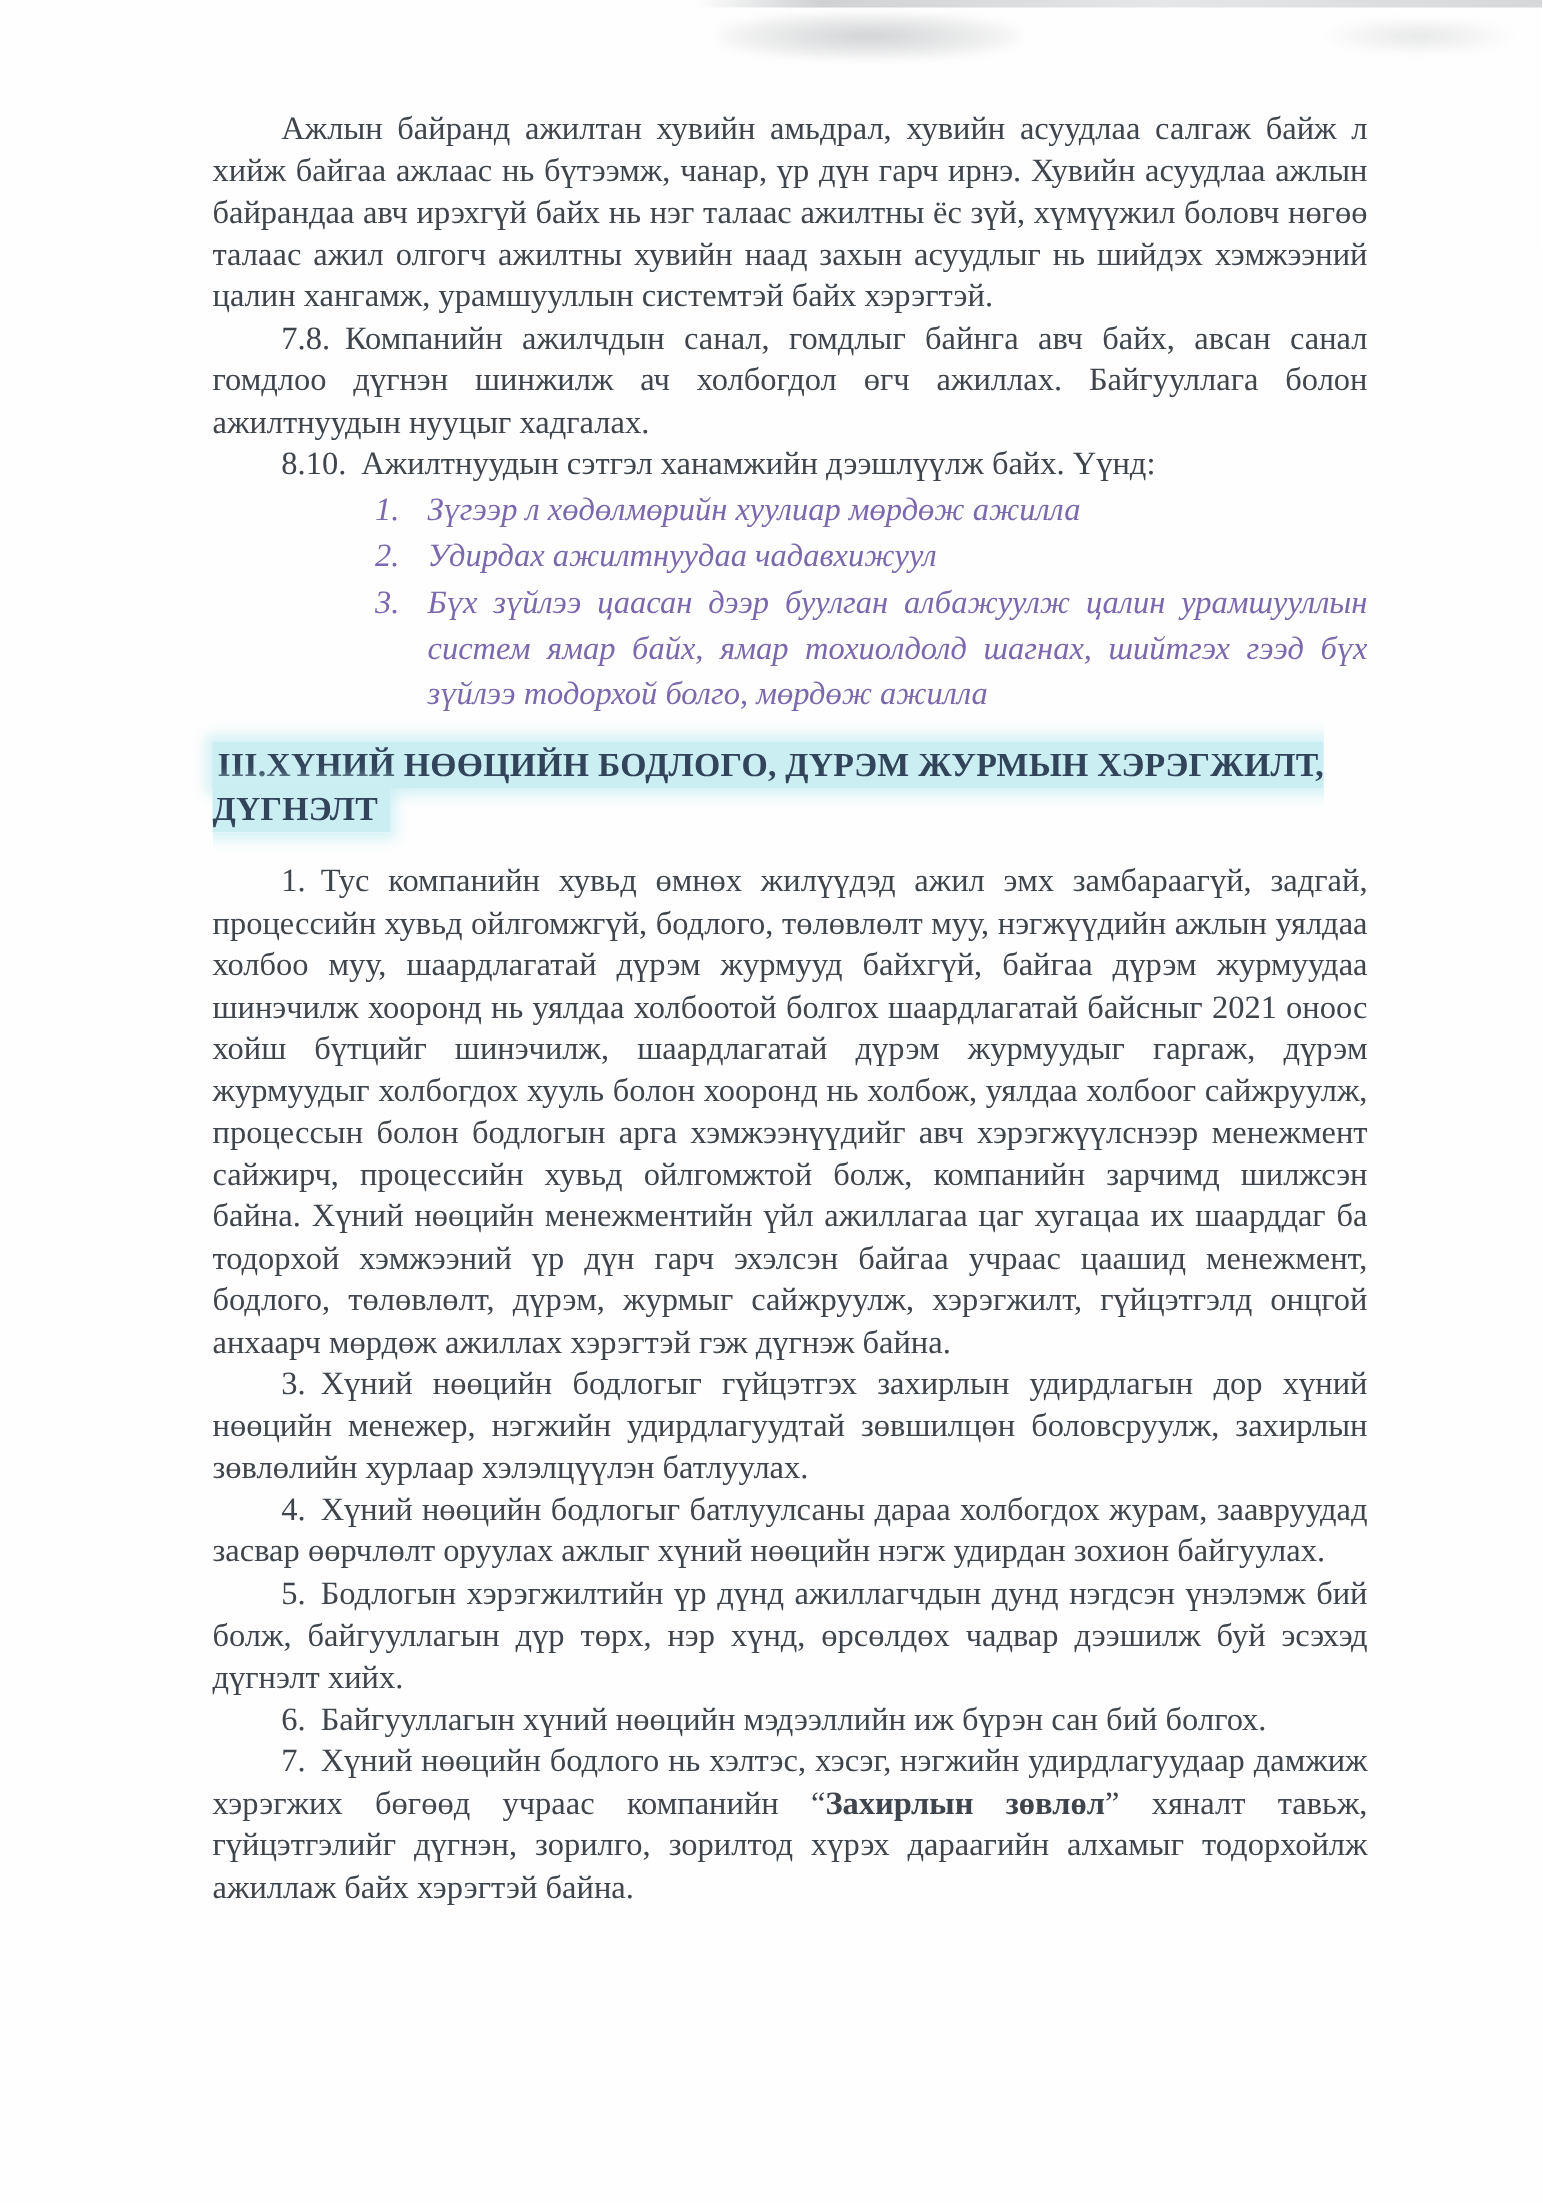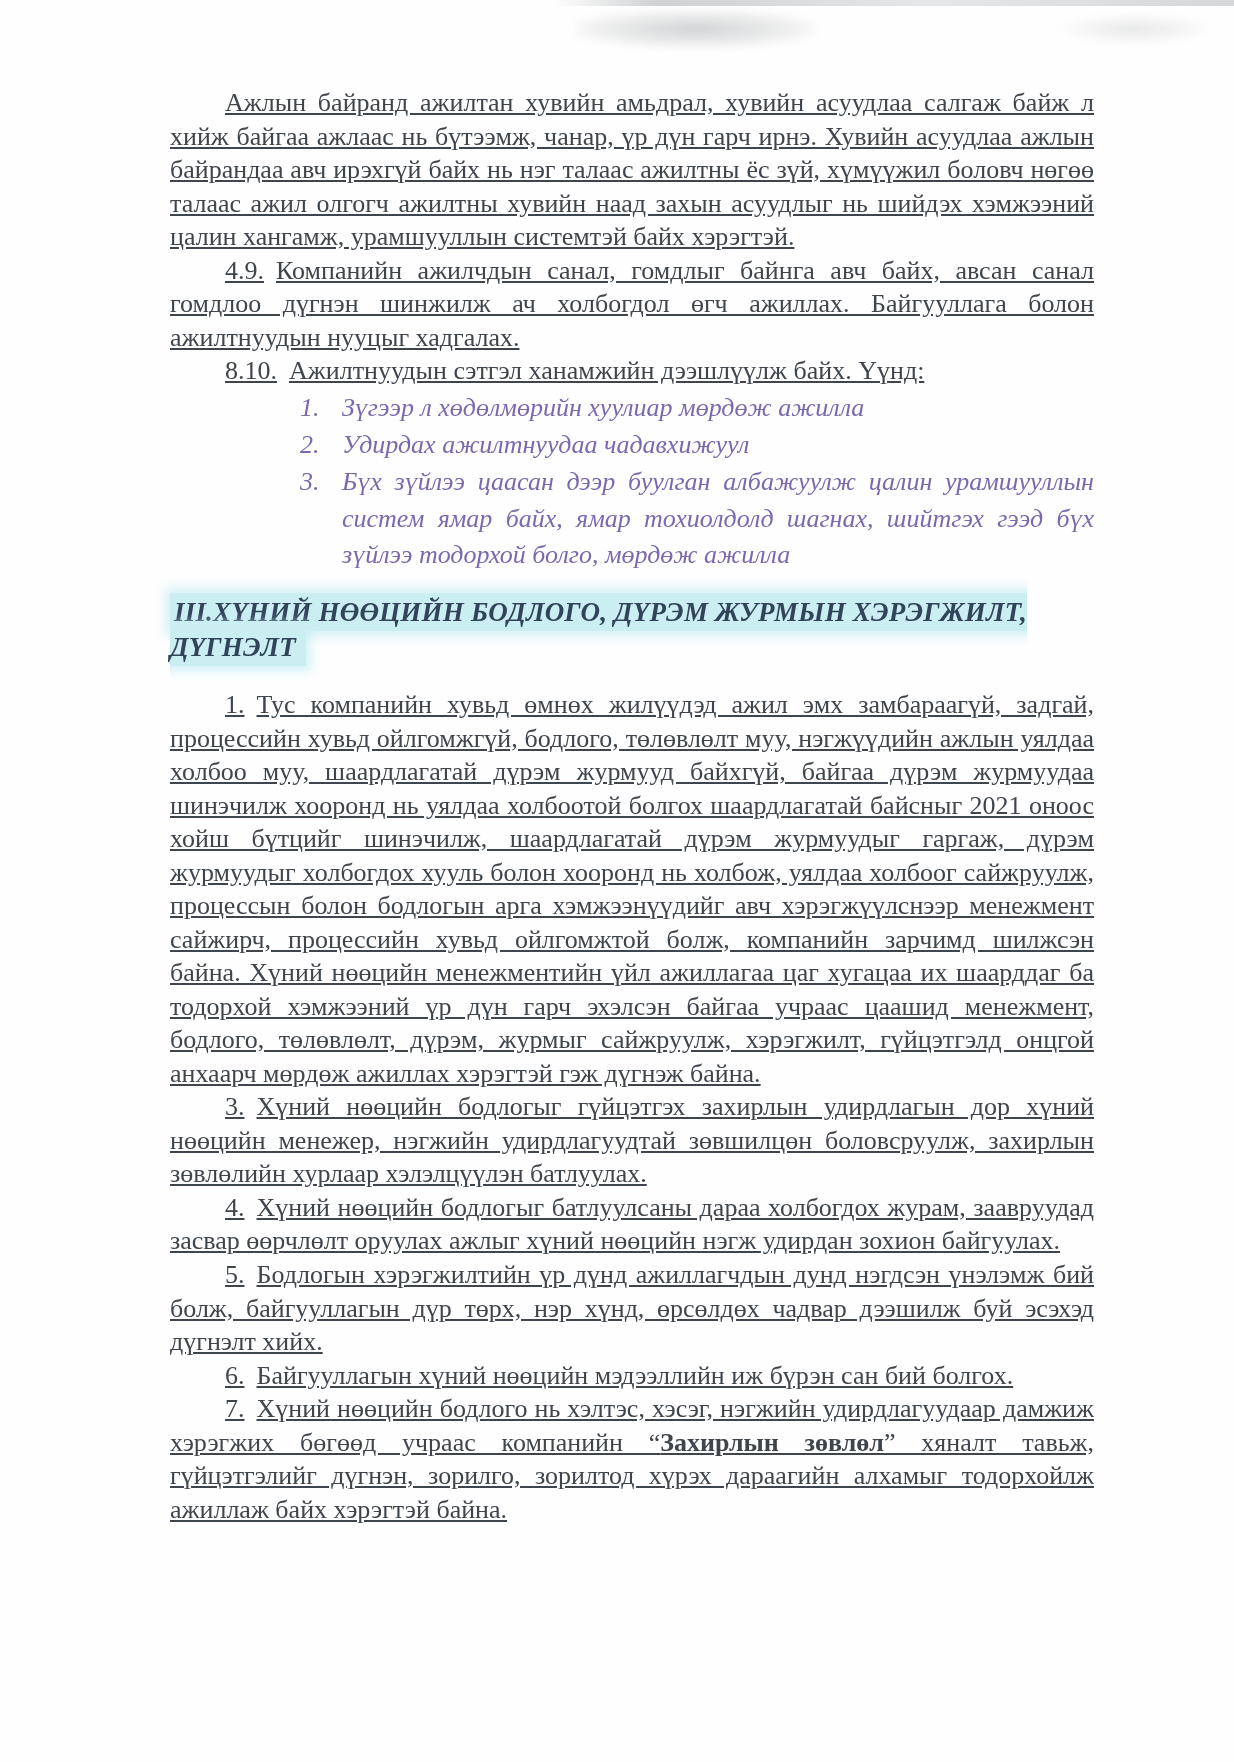--- a/index.html
+++ b/index.html
@@ -45,34 +45,33 @@
     left: 170px; top: 86px;
     width: 924px;
     color: #3f454c;
     font-size: 26px;
     line-height: 1.29;
   }
   p.body {
     margin: 0;
     text-align: justify;
   }
-  p.indent { text-indent: 55px; text-decoration: underline; }
+  p.indent { text-indent: 55px; }
   .pnum { margin-right: 12px; }
   .sublist {
     margin: 2px 0 4px 0;
     color: #7b68ae;
     font-style: italic;
     line-height: 1.42;
   }
   .subitem { display: flex; margin-left: 130px; }
   .subnum { width: 42px; flex-shrink: 0; }
   .subtext { text-align: justify; flex: 1; font-family: Liberation Serif, serif; }
   .heading-row {
     margin: 21px 0 23px 0;
-    font-style: italic;
   }
   .heading-row .hl {
     font-weight: bold;
     font-size: 27px;
     color: #31445a;
     background: #cbeef3;
     padding: 4px 10px 4px 4px;
     box-shadow: 0 0 10px 5px rgba(203,238,243,0.85);
     letter-spacing: 0.2px;
   }
@@ -84,21 +83,21 @@
 <div class="page">
 
   <div class="top-edge-line"></div>
   <div class="top-smudge"></div>
   <div class="top-smudge2"></div>
 
   <div class="content">
 
     <p class="body indent">Ажлын байранд ажилтан хувийн амьдрал, хувийн асуудлаа салгаж байж л хийж байгаа ажлаас нь бүтээмж, чанар, үр дүн гарч ирнэ. Хувийн асуудлаа ажлын байрандаа авч ирэхгүй байх нь нэг талаас ажилтны ёс зүй, хүмүүжил боловч нөгөө талаас ажил олгогч ажилтны хувийн наад захын асуудлыг нь шийдэх хэмжээний цалин хангамж, урамшууллын системтэй байх хэрэгтэй.</p>
 
-    <p class="body indent"><span class="pnum">4.9.</span><span>Компанийн ажилчдын санал, гомдлыг байнга авч байх, авсан санал гомдлоо дүгнэн шинжилж ач холбогдол өгч ажиллах. Байгууллага болон ажилтнуудын нууцыг хадгалах.</span></p>
+    <p class="body indent"><span class="pnum">7.8.</span><span>Компанийн ажилчдын санал, гомдлыг байнга авч байх, авсан санал гомдлоо дүгнэн шинжилж ач холбогдол өгч ажиллах. Байгууллага болон ажилтнуудын нууцыг хадгалах.</span></p>
 
     <p class="body indent"><span class="pnum">8.10.</span><span>Ажилтнуудын сэтгэл ханамжийн дээшлүүлж байх. Үүнд:</span></p>
 
     <div class="sublist">
       <div class="subitem">
         <span class="subnum">1.</span>
         <span class="subtext">Зүгээр л хөдөлмөрийн хуулиар мөрдөж ажилла</span>
       </div>
       <div class="subitem">
         <span class="subnum">2.</span>

